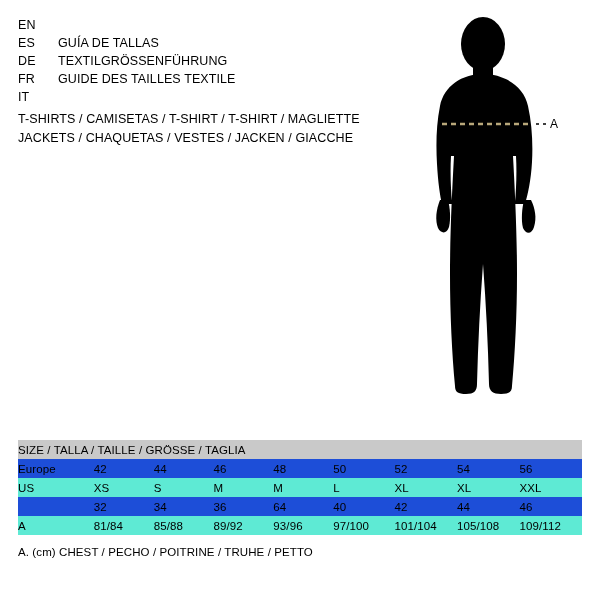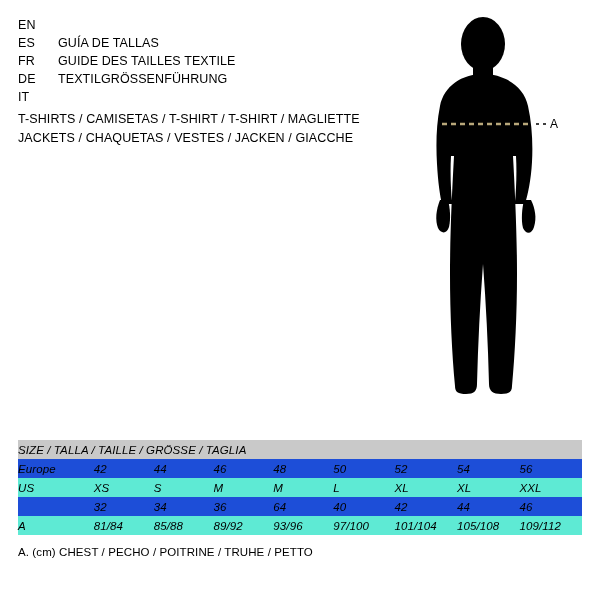--- a/index.html
+++ b/index.html
@@ -98,21 +98,20 @@
     font-size: 11.5px;
   }
   table.size-table th,
   table.size-table td {
     padding: 0;
     height: 19px;
     font-weight: normal;
     text-align: left;
     vertical-align: middle;
     letter-spacing: 0.1px;
-    font-style: italic;
   }
   .row-head th {
     background: #c9c9c9;
     padding-left: 4px;
   }
   .row-alt td {
     background: #5eead4;
   }
   .row-plain td {
     background: #1d4ed8;
@@ -142,26 +141,26 @@
 
   <div class="lang-block">
     <div class="lang-row">
       <span class="lang-code">EN</span>
     </div>
     <div class="lang-row">
       <span class="lang-code">ES</span>
       <span class="lang-text">GUÍA DE TALLAS</span>
     </div>
     <div class="lang-row">
+      <span class="lang-code">DE</span>
+      <span class="lang-text">TEXTILGRÖSSENFÜHRUNG</span>
+    </div>
+    <div class="lang-row">
       <span class="lang-code">FR</span>
       <span class="lang-text">GUIDE DES TAILLES TEXTILE</span>
-    </div>
-    <div class="lang-row">
-      <span class="lang-code">DE</span>
-      <span class="lang-text">TEXTILGRÖSSENFÜHRUNG</span>
     </div>
     <div class="lang-row">
       <span class="lang-code">IT</span>
     </div>
   </div>
 
   <div class="garment-block">
     <div class="garment-line">T-SHIRTS / CAMISETAS / T-SHIRT / T-SHIRT / MAGLIETTE</div>
     <div class="garment-line">JACKETS / CHAQUETAS / VESTES / JACKEN / GIACCHE</div>
   </div>

